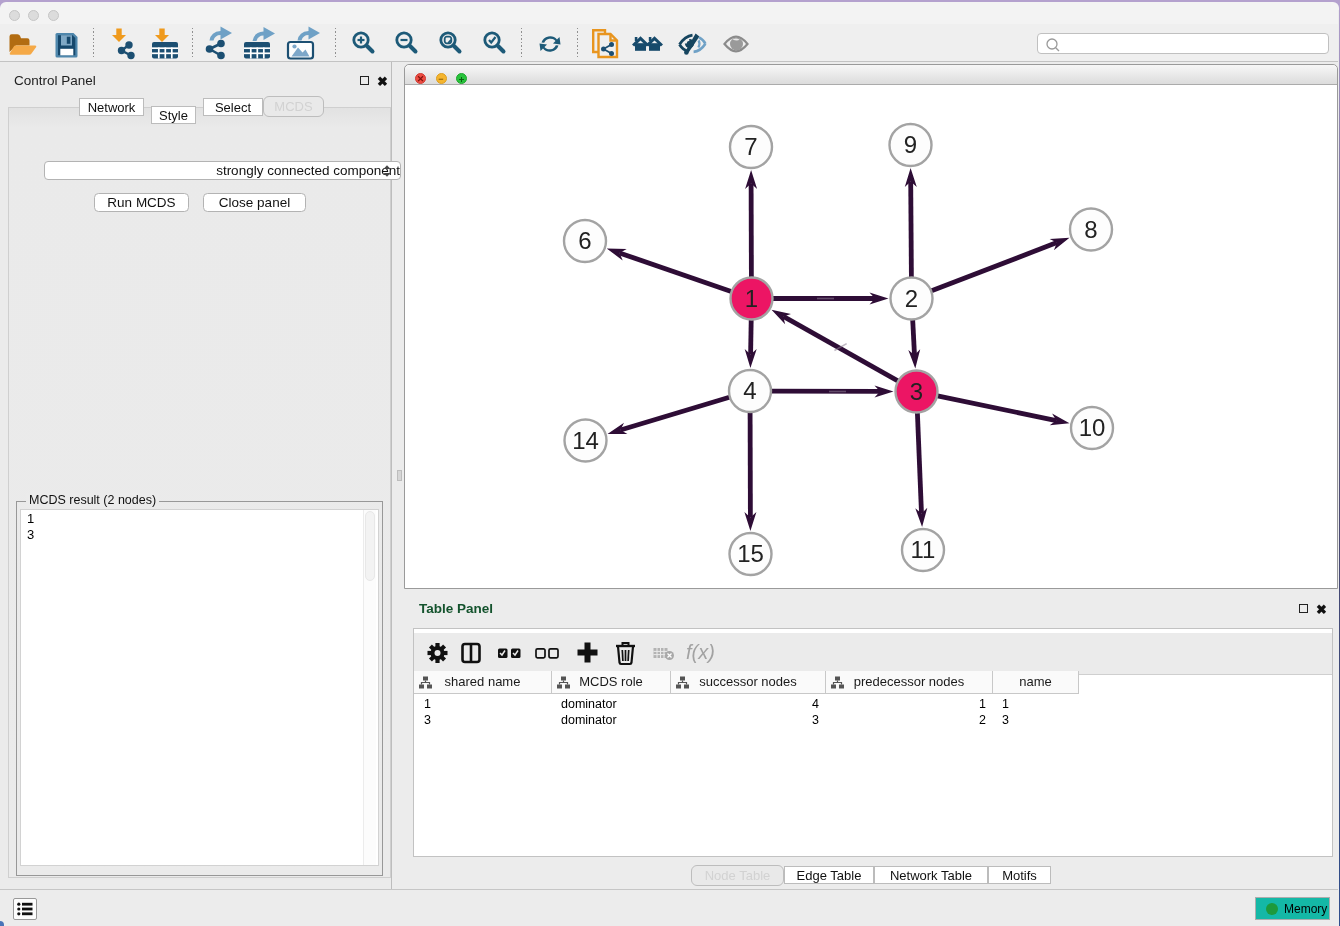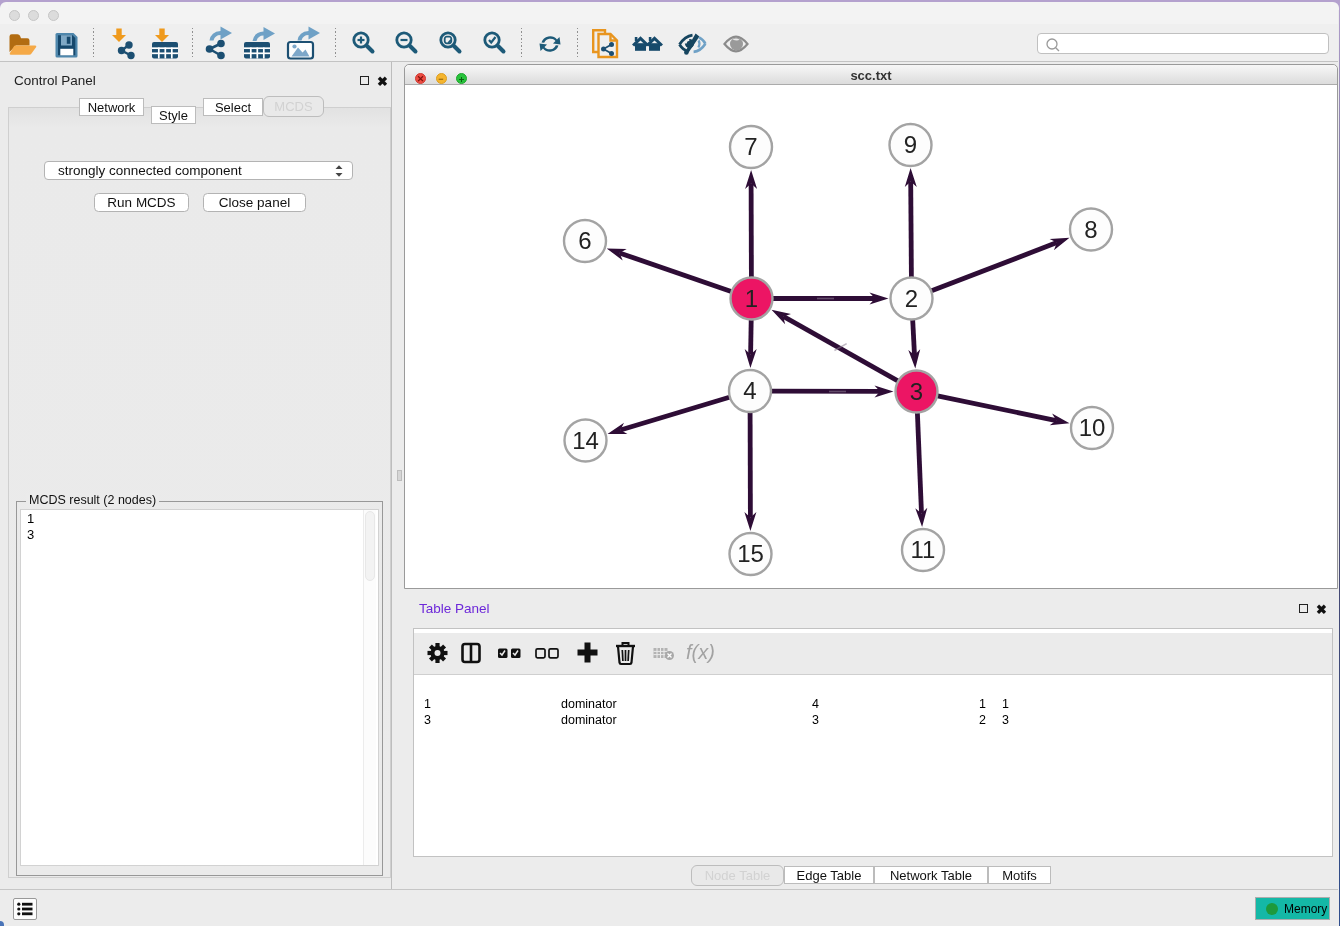--- a/index.html
+++ b/index.html
@@ -29,38 +29,38 @@
 
 #cpanel { left:0; top:62px; width:392px; height:827px; background:#ebebeb; border-right:1px solid #bdbdbd; }
 #cpanel h1 { position:absolute; left:14px; top:11px; font-size:13.5px; font-weight:normal; color:#222; }
 .sqbtn { position:absolute; width:9px; height:9px; border:1.6px solid #222; }
 .xbtn  { position:absolute; font-size:13px; font-weight:bold; color:#111; line-height:1; }
 .tab { position:absolute; top:0; height:18px; background:#fff; border:1px solid #bcbcbc; font-size:13px; color:#111; text-align:center; line-height:17px; z-index:4; }
 .tabsel { position:absolute; background:#e9e9e9; border:1px solid #bdbdbd; border-radius:6px; font-size:13px; color:#d2d2d2; text-align:center; z-index:4; }
 
 #cpbox { left:8px; top:45px; width:383px; height:771px; border:1px solid #cfcfcf; background:linear-gradient(#e2e2e2, #eaeaea 20px, #ebebeb); }
 #optlabel { left:0; top:76px; width:392px; text-align:center; font-size:13.5px; color:#1a1a1a; }
-#combo { left:44px; top:99px; width:309px; height:19px; background:#fff; border:1px solid #b3b3b3; border-radius:4px; font-size:13.5px; color:#111; line-height:17px; padding-left:13px; }
+#combo { left:44px; top:99px; width:357px; height:19px; background:#fff; border:1px solid #b3b3b3; border-radius:4px; font-size:13.5px; color:#111; line-height:17px; padding-left:13px;text-align:right; }
 .btn { position:absolute; height:19px; background:#fff; border:1px solid #b3b3b3; border-radius:4.5px; font-size:13.5px; color:#111; text-align:center; line-height:17px; }
 
 #groupbox { left:16px; top:439px; width:367px; height:375px; border:1px solid #989898; }
 #grouplabel { left:26px; top:431px; background:#ebebeb; padding:0 3px; font-size:12.5px; color:#111; }
 #mcdslist { left:3px; top:7px; width:359px; height:357px; background:#fff; border:1px solid #d2d2d2; font-size:13px; color:#000; }
 #mcdslist .scroll { position:absolute; right:2px; top:0; width:13px; height:100%; background:#fcfcfc; border-left:1px solid #ececec; }
 #mcdslist .thumb { position:absolute; right:3px; top:1px; width:10px; height:70px; background:#f3f3f3; border:1px solid #e8e8e8; border-radius:5px; }
 
 
 #netwin { left:404px; top:64px; width:934px; height:525px; overflow:hidden; background:#fff; border:1px solid #9a9a9a; border-radius:5px 5px 0 0; }
 #nettitle { position:absolute; left:0; top:0; width:100%; height:20px; background:linear-gradient(#f7f7f7,#dcdcdc); border-bottom:1px solid #ababab; border-radius:5px 5px 0 0; }
 #nettitle span.t { position:absolute; width:100%; text-align:center; top:3px; font-size:13px; font-weight:bold; color:#333; }
 .light { position:absolute; top:7.5px; width:11px; height:11px; border-radius:50%; font-size:9px; font-weight:bold; text-align:center; line-height:11px; }
 
 
 #tpanel { left:399px; top:591px; width:939px; height:298px; background:#ececec; }
-#tpanel h1 { position:absolute; left:20px; top:10px; font-size:13.5px; font-weight:normal; color:#6d28d9; }
+#tpanel h1 { position:absolute; left:20px; top:10px; font-size:13.5px; font-weight:bold; color:#14532d; }
 #tbox { left:14px; top:37px; width:920px; height:229px; border:1px solid #c2c2c2; background:#fff; }
 #ttoolbar { left:0; top:4px; width:918px; height:42px; background:#ebebeb; border-bottom:1px solid #cfcfcf; }
 .hcell { position:absolute; top:0; height:23px; background:#fafafa; border-right:1px solid #c8c8c8; border-bottom:1px solid #c8c8c8; font-size:13px; color:#1a1a1a; text-align:center; line-height:22px; }
 .trow { position:absolute; font-size:12.5px; color:#000; }
 
 
 #statusbar { left:0; top:889px; width:1338px; height:37px; background:#ececec; border-top:1px solid #c6c6c6; }
 #listbtn { left:13px; top:898px; width:24px; height:22px; background:#fdfdfd; border:1px solid #999; border-radius:2px; }
 #membtn { left:1255px; top:897px; width:75px; height:23px; background:#14b8a6; border:1px solid #adadad; font-size:12px; color:#000; }
 svg text { font-family:"Liberation Sans", sans-serif; }
@@ -263,21 +263,20 @@
 </div>
 
 <div class="abs" style="left:397px;top:470px;width:5px;height:11px;background:#d6d6d6;border:1px solid #bdbdbd"></div>
 <div class="abs" style="left:864px;top:583px;width:9px;height:5px;background:#d6d6d6;border:1px solid #bdbdbd"></div>
 
 <div class="abs" id="netwin">
   <div id="nettitle">
     <span class="light" style="left:10px;background:#ee4d42;border:1px solid #d03a34;color:#7d120e">✕</span>
     <span class="light" style="left:30.5px;background:#f5b52e;border:1px solid #dd9f21;color:#8a5d05">−</span>
     <span class="light" style="left:51px;background:#27c33b;border:1px solid #1fa52e;color:#0b5c12">＋</span>
-    <span class="t">scc.txt</span>
   </div>
   <svg id="graph" width="932" height="505" style="position:absolute;left:0;top:21px" viewBox="0 0 932 505">
     <g stroke="#2E0D36" stroke-width="4.8">
       <line x1="346.4" y1="191.0" x2="346.1" y2="97.5"></line>
       <line x1="326.2" y1="205.5" x2="214.5" y2="166.9"></line>
       <line x1="368.0" y1="212.5" x2="470.0" y2="212.5"></line>
       <line x1="346.2" y1="234.0" x2="345.6" y2="268.5"></line>
       <line x1="492.8" y1="294.9" x2="378.3" y2="230.4"></line>
       <line x1="506.4" y1="191.0" x2="505.7" y2="95.5"></line>
       <line x1="526.6" y1="204.8" x2="651.9" y2="156.6"></line>
@@ -402,20 +401,38 @@
               <line x1="-3" y1="-5" x2="-3" y2="5"></line>
               <line x1="0.5" y1="-5" x2="0.5" y2="5"></line>
             </g>
         <circle cx="6" cy="2.5" r="4.5" fill="#a8a8a8"></circle>
         <path d="M4 0.5 L8 4.5 M8 0.5 L4 4.5" stroke="#fff" stroke-width="1.3"></path>
       </g>
 
       <text x="272" y="26" font-family="Liberation Serif, serif" font-style="italic" font-size="20" fill="#a2a2a2">f(x)</text>
     </svg>
     </div>
+    <div class="abs" id="theader" style="left:0;top:42px;width:918px;height:24px">
+      <div class="hcell" style="left:0;width:138px">shared name</div>
+      <div class="hcell" style="left:138px;width:119px">MCDS role</div>
+      <div class="hcell" style="left:257px;width:155px">successor nodes</div>
+      <div class="hcell" style="left:412px;width:167px">predecessor nodes</div>
+      <div class="hcell" style="left:579px;width:86px">name</div>
+      <svg width="680" height="24" viewBox="0 0 680 24" style="position:absolute;left:0;top:0">
+        <g id="treeic" fill="#555">
+          <rect x="9" y="5.5" width="5" height="4"></rect>
+          <rect x="5" y="13.5" width="5" height="4"></rect>
+            <rect x="13" y="13.5" width="5" height="4"></rect>
+          <path d="M11.5 9.5 V11.5 M7.5 13.5 V11.5 H15.5 V13.5" stroke="#555" stroke-width="1.2" fill="none"></path>
+        </g>
+        <use href="#treeic" x="138"></use>
+          <use href="#treeic" x="257"></use>
+          <use href="#treeic" x="412"></use>
+      </svg>
+    </div>
     <div class="abs" id="trows" style="left:0;top:66px;width:918px;height:160px">
       <span class="trow" style="left:10px;top:2px">1</span>
       <span class="trow" style="left:147px;top:2px">dominator</span>
       <span class="trow" style="left:365px;top:2px;width:40px;text-align:right">4</span>
       <span class="trow" style="left:532px;top:2px;width:40px;text-align:right">1</span>
       <span class="trow" style="left:588px;top:2px">1</span>
       <span class="trow" style="left:10px;top:18px">3</span>
       <span class="trow" style="left:147px;top:18px">dominator</span>
       <span class="trow" style="left:365px;top:18px;width:40px;text-align:right">3</span>
       <span class="trow" style="left:532px;top:18px;width:40px;text-align:right">2</span>

